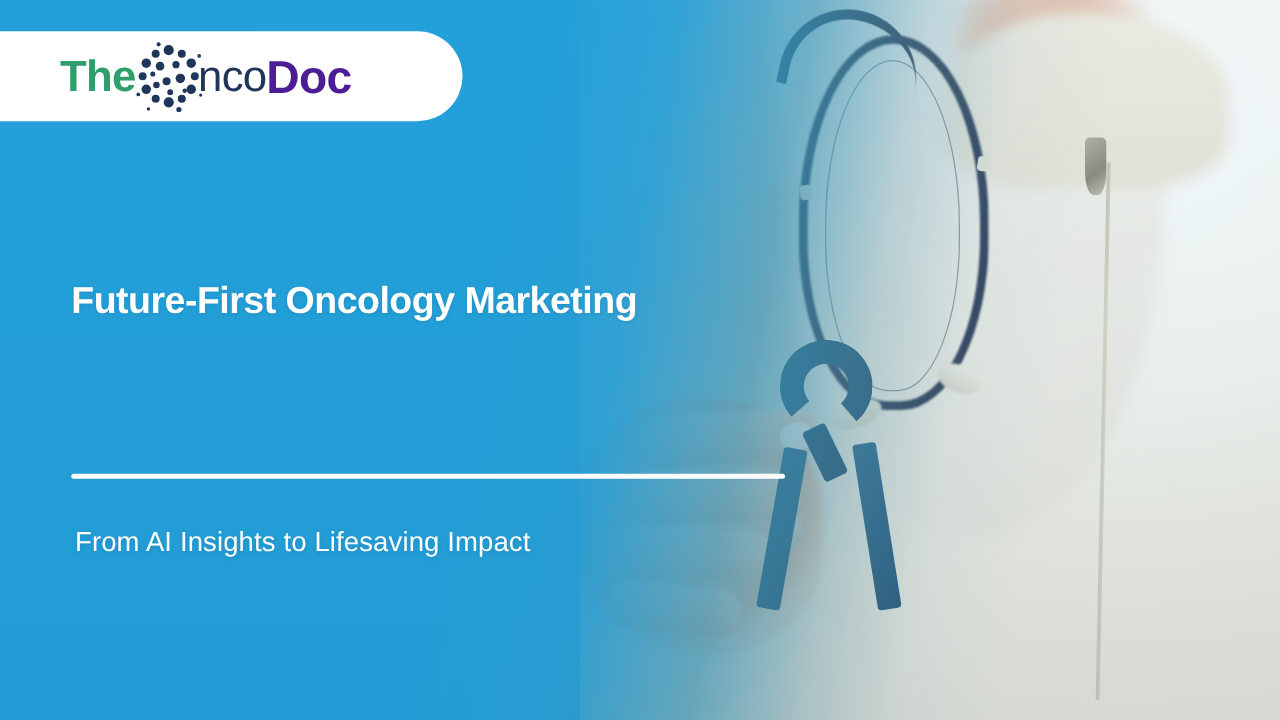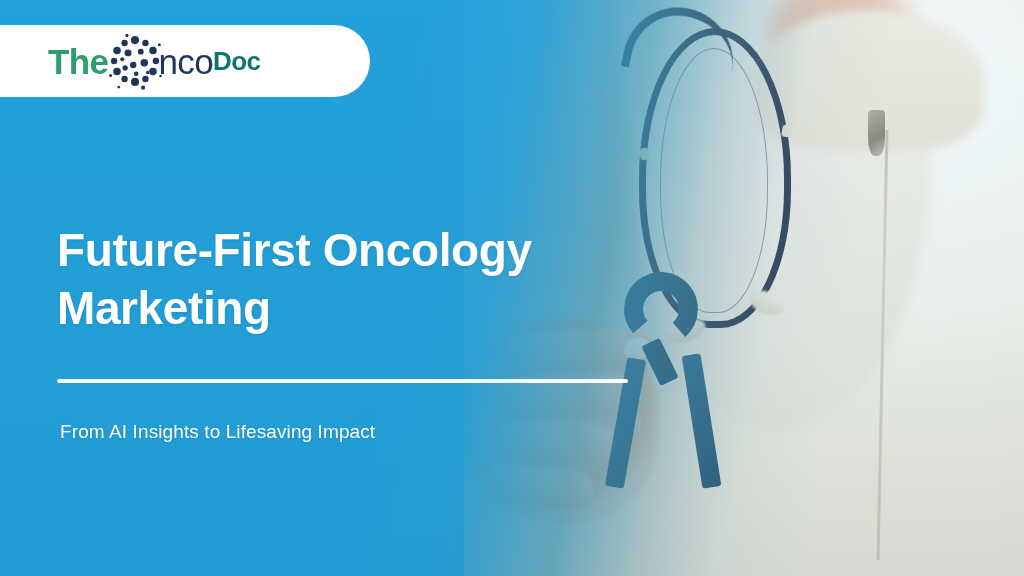--- a/index.html
+++ b/index.html
@@ -226,48 +226,48 @@
     color:#2e9e6b;
     letter-spacing:-.6px;
     line-height:1;
   }
   .logo-icon { width:58px; height:58px; margin:0 -3px 0 -2px; display:block; }
   .logo-nco {
     font-size:35px; font-weight:400; color:#1f3559;
     letter-spacing:-.6px; line-height:1; margin-left:-3px;
   }
   .logo-doc {
-    font-size:26px; font-weight:700; color:#0f766e;
+    font-size:37px; font-weight:700; color:#4c1d95;
     letter-spacing:-.6px; line-height:1;
   }
 
   
   .headline {
     position:absolute;
     left:57px; top:222px;
     width:600px;
-    font-size:46px;
+    font-size:30px;
     font-weight:700;
     line-height:1.26;
     color:#ffffff;
     letter-spacing:-.4px;
     text-shadow:0 1px 3px rgba(20,70,100,.18);
   }
   .divider {
     position:absolute;
     left:57px; top:379px;
     width:571px; height:4px;
     background:#ffffff;
     border-radius:2px;
   }
   .subtitle {
     position:absolute;
     left:60px; top:420px;
     width:620px;
-    font-size:19px;
+    font-size:22px;
     font-weight:400;
     color:#ffffff;
     letter-spacing:.1px;
     line-height:1.3;
     text-shadow:0 1px 3px rgba(20,70,100,.16);
   }
 </style>
 </head>
 <body>
 

